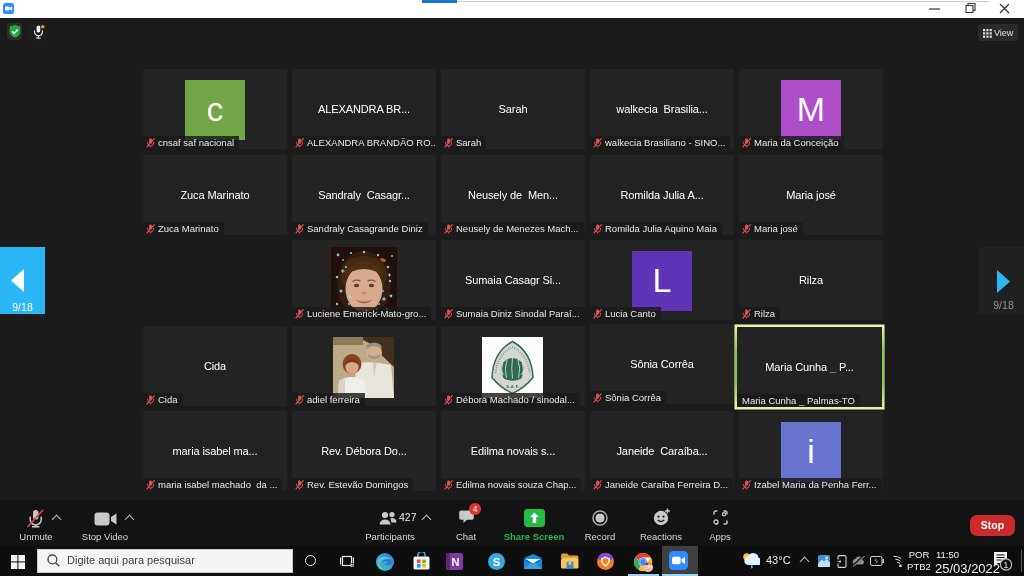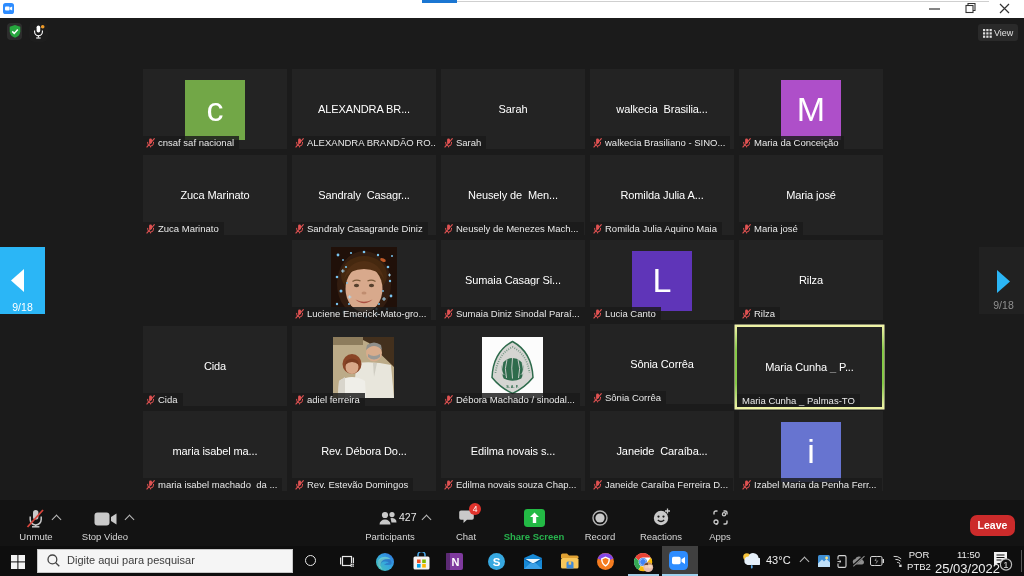--- a/index.html
+++ b/index.html
@@ -547,21 +547,21 @@
         <div class="tbl">Reactions</div>
       </div>
   <div class="tbi" style="left:700px;width:40px">
         <svg class="abs" style="left:13px;top:10px" width="15" height="15" viewBox="0 0 15 15">
           <path d="M4.5 1 H2.8 A1.8 1.8 0 0 0 1 2.8 V4.5 M10.5 1 h1.7 A1.8 1.8 0 0 1 14 2.8 V4.5 M14 10.5 v1.7 a1.8 1.8 0 0 1 -1.8 1.8 H10.5 M4.5 14 H2.8" fill="none" stroke="#c9c9c9" stroke-width="1.4"></path>
           <circle cx="3" cy="12" r="2" fill="none" stroke="#c9c9c9" stroke-width="1.3"></circle>
           <circle cx="11" cy="4.2" r="1.6" fill="none" stroke="#c9c9c9" stroke-width="1.3"></circle>
         </svg>
         <div class="tbl">Apps</div>
       </div>
-  <div class="abs" style="left:970px;top:15px;width:45px;height:21px;background:#cc2b2b;border-radius:7px;color:#fff;font-size:10.5px;font-weight:bold;text-align:center;line-height:21px">Leave</div>
+  <div class="abs" style="left:970px;top:15px;width:45px;height:21px;background:#cc2b2b;border-radius:7px;color:#fff;font-size:10.5px;font-weight:bold;text-align:center;line-height:21px">Stop</div>
  </div>
 </div>
 
 <div id="taskbar">
  <svg class="abs" style="left:11px;top:9px" width="14" height="14" viewBox="0 0 14 14">
       <g fill="#f2f2f2">
         <rect width="6.4" height="6.4"></rect>
         <rect x="7.4" width="6.6" height="6.4"></rect>
         <rect y="7.4" width="6.4" height="6.6"></rect>
         <rect x="7.4" y="7.4" width="6.6" height="6.6"></rect>
@@ -687,21 +687,21 @@
  <svg class="abs" style="left:891px;top:9px" width="11" height="12" viewBox="0 0 11 12">
       <g fill="none" stroke="#d6d6d6" stroke-width="1">
         <path d="M10.2 3.8 a9.5 9.5 0 0 0 -7.6 -2.4"></path>
         <path d="M9.6 6.2 a7 7 0 0 0 -5.2 -1.8"></path>
         <path d="M9 8.6 a4.2 4.2 0 0 0 -2.8 -1.2"></path>
       </g>
       <rect x="8.2" y="9.6" width="2.4" height="2.4" fill="#d6d6d6"></rect>
     </svg>
  <div class="abs" style="left:907px;top:3px;width:24px;text-align:center;font-size:9.5px;color:#f0f0f0">POR</div>
  <div class="abs" style="left:906px;top:15px;width:26px;text-align:center;font-size:9.5px;color:#f0f0f0">PTB2</div>
- <div class="abs" style="left:936px;top:3px;width:44px;text-align:right;font-size:9.5px;color:#f0f0f0">11:50</div>
+ <div class="abs" style="left:936px;top:3px;width:44px;text-align:left;font-size:9.5px;color:#f0f0f0">11:50</div>
  <div class="abs" style="left:935px;top:15px;width:46px;text-align:center;font-size:13px;color:#f0f0f0">25/03/2022</div>
  <svg class="abs" style="left:993px;top:5px" width="20" height="21" viewBox="0 0 20 21">
       <path d="M1 1 H14 V9 l-3 3 H5 l-4 2.5 Z" fill="#f2f2f2"></path>
       <path d="M3.5 4 h8 M3.5 6.5 h8 M3.5 9 h5" stroke="#0e0e0e" stroke-width="1.1"></path>
       <circle cx="13" cy="13.5" r="5.6" fill="#0e0e0e" stroke="#bbb" stroke-width="1.2"></circle>
       <text x="13" y="17.3" font-size="9.5" fill="#ddd" text-anchor="middle" font-family="Liberation Sans">1</text>
     </svg>
  <div class="abs" style="left:1020.5px;top:4px;width:1px;height:22px;background:#5a5a5a"></div>
 </div>
 

